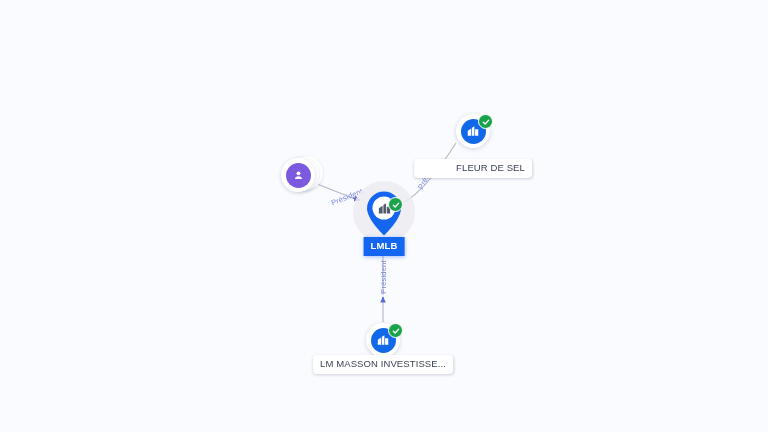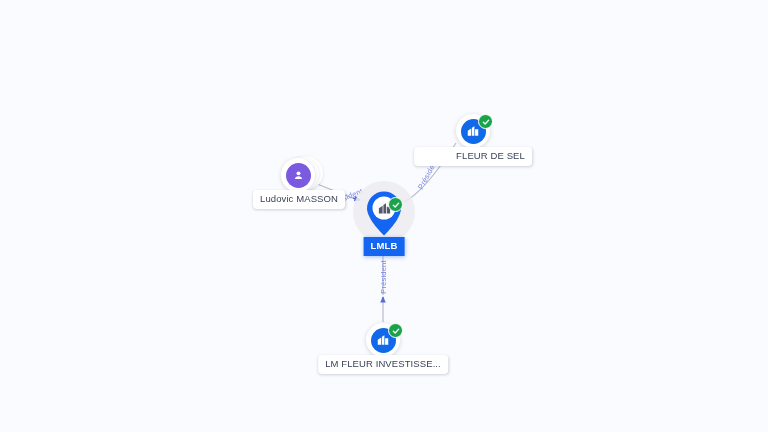--- a/index.html
+++ b/index.html
@@ -186,53 +186,52 @@
     <div class="stack-card s2"></div>
     <div class="circle-node">
       <div class="circle-inner person">
         <svg width="13" height="13" viewBox="0 0 24 24" fill="#ffffff">
           <circle cx="12" cy="8" r="3.6"></circle>
           <path d="M12 13.2c-3.6 0-6.4 2.1-6.4 4.3v1.1h12.8v-1.1c0-2.2-2.8-4.3-6.4-4.3z"></path>
         </svg>
       </div>
     </div>
   </div>
-  <div class="node-label" style="left:299px; top:190px;">Ludovic MASSON</div>
 
   <div class="node" style="left:473px; top:131px;">
     <div class="circle-node">
       <div class="circle-inner company">
         <svg width="14" height="14" viewBox="0 0 24 24" fill="#ffffff">
           <path d="M3 20V11.5l6-3.8V20H3zm7.2 0V6.3l4.2-2.6V20h-4.2zM15.6 20V9.2H21V20h-5.4z"></path>
         </svg>
       </div>
     </div>
     <div class="badge-check" style="left:5px; top:-17px;">
       <svg width="8" height="8" viewBox="0 0 24 24" fill="none" stroke="#ffffff" stroke-width="4" stroke-linecap="round" stroke-linejoin="round">
         <path d="M4 12.5 L9.5 18 L20 6.5"></path>
       </svg>
     </div>
   </div>
-  <div class="node-label" style="left:473px; top:147px;padding-left:42px;">FLEUR DE SEL</div>
+  <div class="node-label" style="left:473px; top:159px;padding-left:42px;">FLEUR DE SEL</div>
 
   <div class="node" style="left:383px; top:340px;">
     <div class="circle-node">
       <div class="circle-inner company">
         <svg width="14" height="14" viewBox="0 0 24 24" fill="#ffffff">
           <path d="M3 20V11.5l6-3.8V20H3zm7.2 0V6.3l4.2-2.6V20h-4.2zM15.6 20V9.2H21V20h-5.4z"></path>
         </svg>
       </div>
     </div>
     <div class="badge-check" style="left:5px; top:-17px;">
       <svg width="8" height="8" viewBox="0 0 24 24" fill="none" stroke="#ffffff" stroke-width="4" stroke-linecap="round" stroke-linejoin="round">
         <path d="M4 12.5 L9.5 18 L20 6.5"></path>
       </svg>
     </div>
   </div>
-  <div class="node-label" style="left:383px; top:355px;">LM FLEUR INVESTISSE...</div>
+  <div class="node-label" style="left:383px; top:355px;">LM MASSON INVESTISSE...</div>
 
   <div class="node" style="left:384px; top:212px;">
     <div class="halo"></div>
     <div class="pin">
       <svg width="38" height="47" viewBox="0 0 38 47">
         <path d="M19 1.5 C 9.6 1.5 2 9.1 2 18.5 C 2 29.5 19 45.5 19 45.5
                  C 19 45.5 36 29.5 36 18.5 C 36 9.1 28.4 1.5 19 1.5 Z" fill="#1465f0"></path>
         <circle cx="19" cy="18" r="11.5" fill="#ffffff"></circle>
       </svg>
       <div class="pin-inner-icon">

